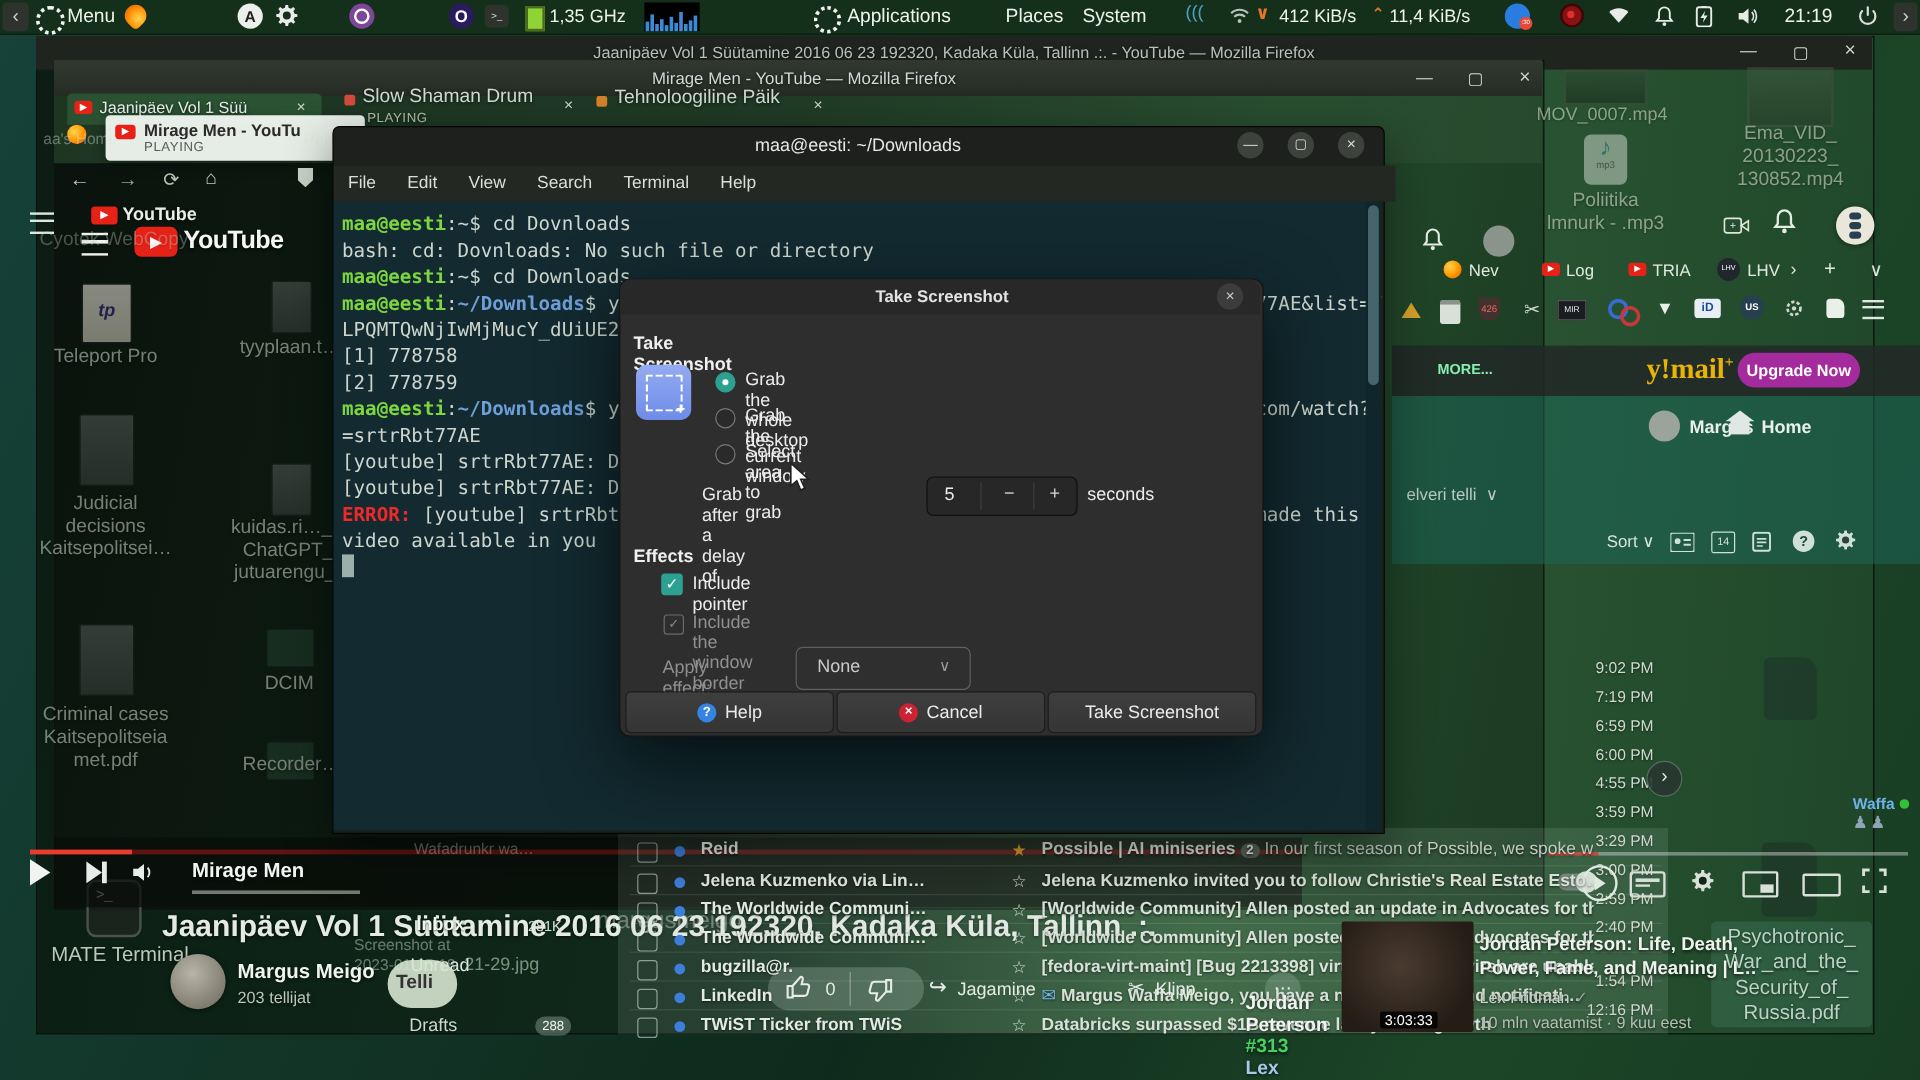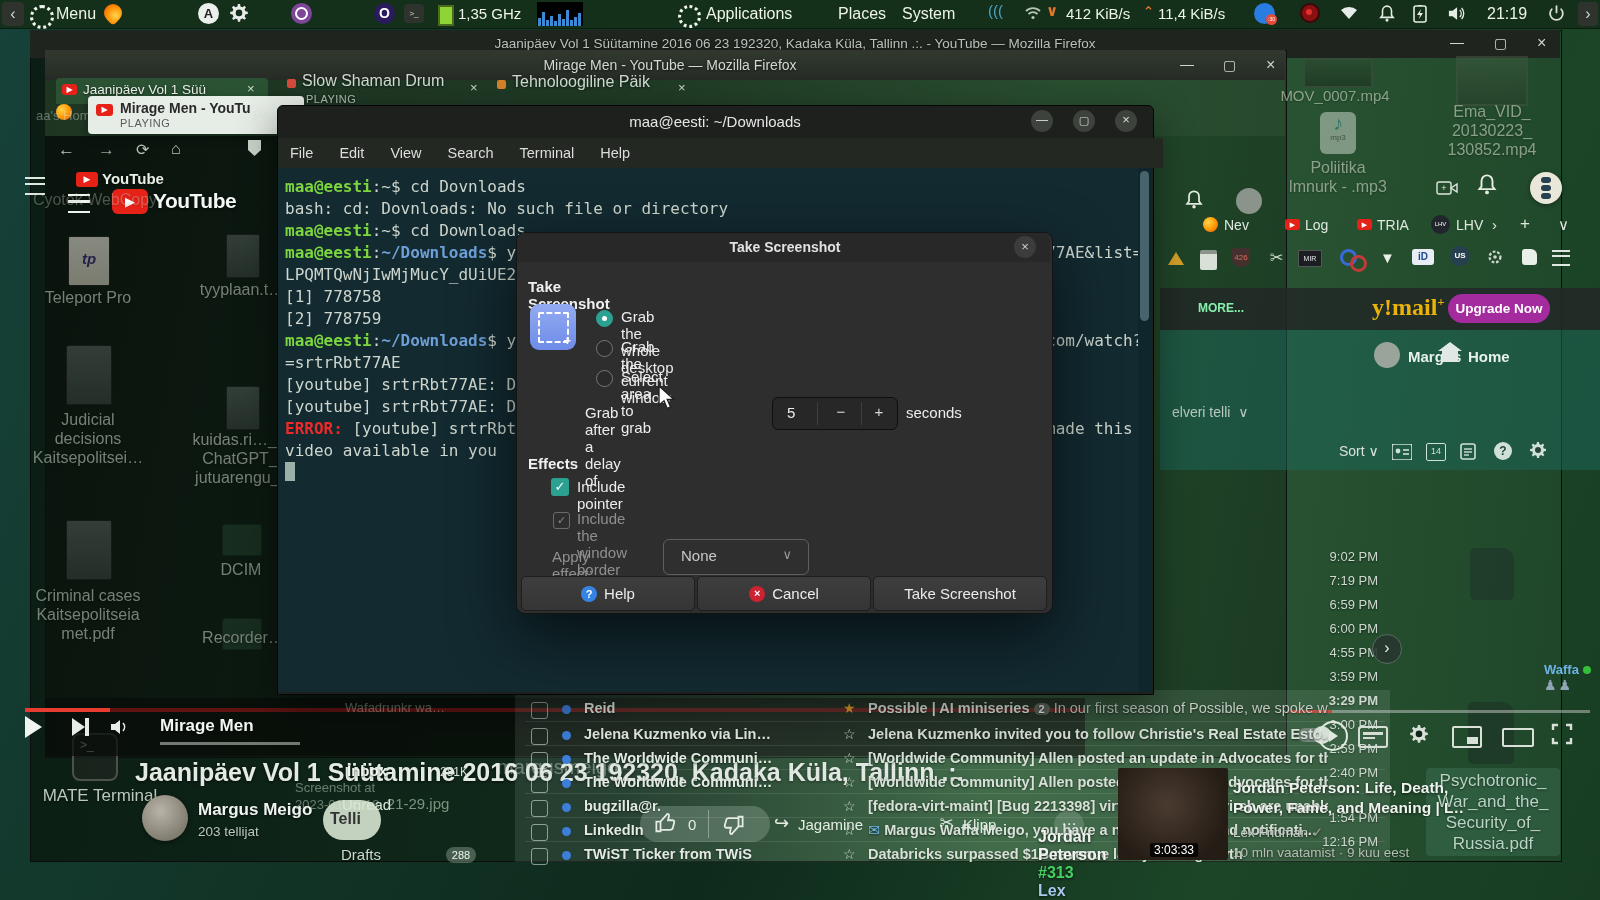--- a/index.html
+++ b/index.html
@@ -259,21 +259,21 @@
       <circle cx="10" cy="9" r="3" fill="#2a4438"></circle>
     </svg>
 
   <div id="mail-times" class="abs">
       <div class="mtime" style="left: 1318px; top: 549px; position: absolute;">9:02 PM</div>
       <div class="mtime" style="left: 1318px; top: 573px; position: absolute;">7:19 PM</div>
       <div class="mtime" style="left: 1318px; top: 597px; position: absolute;">6:59 PM</div>
       <div class="mtime" style="left: 1318px; top: 621px; position: absolute;">6:00 PM</div>
       <div class="mtime" style="left: 1318px; top: 645px; position: absolute;">4:55 PM</div>
       <div class="mtime" style="left: 1318px; top: 669px; position: absolute;">3:59 PM</div>
-      <div class="mtime" style="left: 1318px; top: 693px; position: absolute; font-weight: bold;">3:29 PM</div>
+      <div class="mtime" style="left: 1318px; top: 693px; position: absolute;">3:29 PM</div>
       <div class="mtime" style="left: 1318px; top: 717px; position: absolute;">3:00 PM</div>
       <div class="mtime" style="left: 1318px; top: 741px; position: absolute;">2:59 PM</div>
       <div class="mtime" style="left: 1318px; top: 765px; position: absolute;">2:40 PM</div>
       <div class="mtime" style="left: 1318px; top: 810px; position: absolute;">1:54 PM</div>
       <div class="mtime" style="left: 1318px; top: 834px; position: absolute;">12:16 PM</div>
     </div>
   <div class="abs cir" style="left:1372px;top:634px;width:28px;height:28px;background:rgba(40,55,48,.9);border:1px solid #5a6a60;color:#e8f0e8;font-size:16px;text-align:center;line-height:26px;">›</div>
 
   <div class="abs" style="left:45px;top:698px;width:1040px;height:58px;background:rgba(8,12,8,.72);"></div>
   <div class="abs" style="left:518px;top:650px;font-size:22px;color:rgba(235,238,232,.92);text-shadow:0 0 6px #000,0 1px 2px #000;">of it and then he was used.</div>

